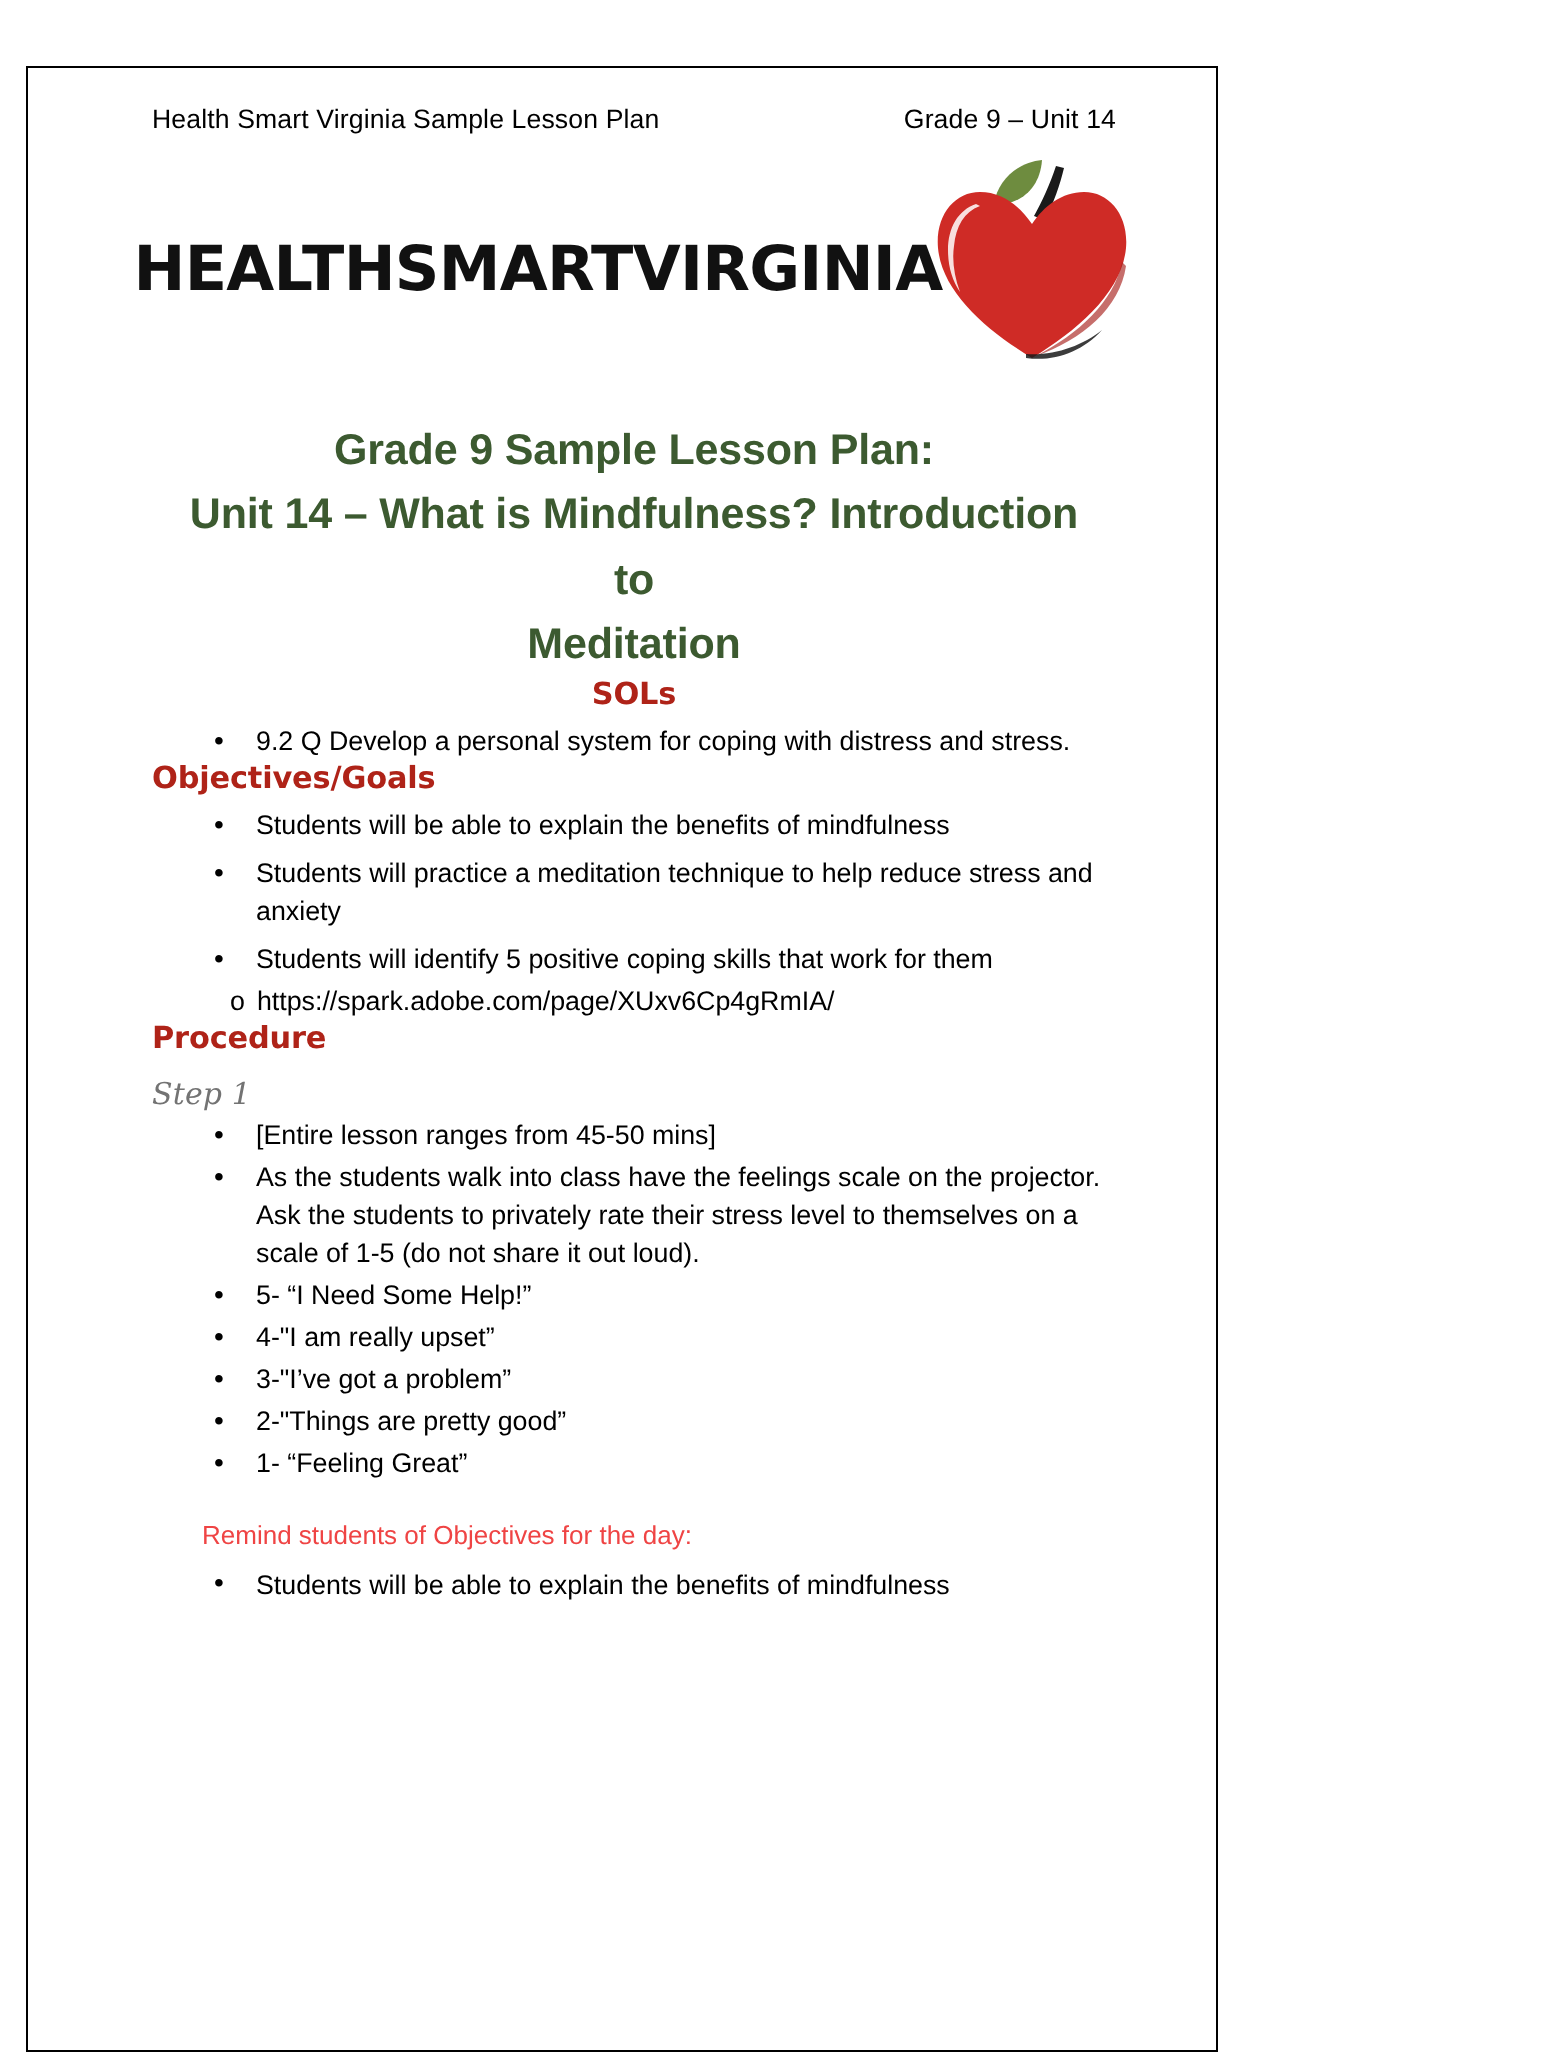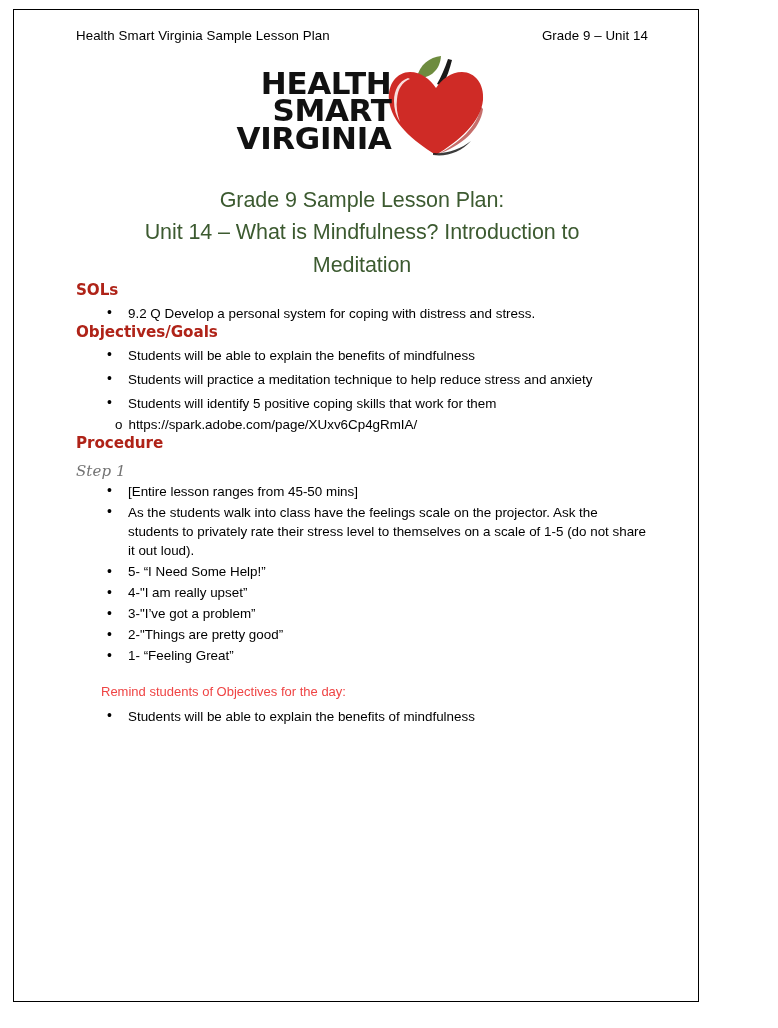--- a/index.html
+++ b/index.html
@@ -12,22 +12,22 @@
     height: 1028px;
     position: relative;
     font-family: "Liberation Sans", sans-serif;
     -webkit-font-smoothing: antialiased;
   }
 
   
   .page {
     position: absolute;
     left: 13px;
-    top: 9px;
-    width: 686px;
+    top: 33px;
+    width: 596px;
     height: 993px;
     border: 1px solid #000000;
     box-sizing: border-box;
     background: #ffffff;
     overflow: hidden;
   }
   .page-inner {
     position: absolute;
     left: 0; top: 0; right: 0; bottom: 0;
     padding: 18px 50px 0 62px;
@@ -51,62 +51,62 @@
     display: flex;
     justify-content: center;
   }
   .logo {
     display: flex;
     align-items: center;
     gap: 0px;
   }
   .logo-words {
     display: flex;
-    flex-direction: column;
+    flex-direction: row;
     line-height: 0.88;
     font-weight: bold;
     font-size: 31px;
     letter-spacing: -0.012em;
     color: #111111;
     font-family: "DejaVu Sans", sans-serif;
-    text-align: right;
+    text-align: center;
     padding-bottom: 2px;
     z-index: 2;
   }
   .logo-words span { display: block; }
   .logo-mark {
     margin-left: -6px;
     margin-top: -6px;
     flex: 0 0 auto;
   }
 
   
   .doc-title {
     margin-top: 17px;
     text-align: center;
     color: #3c5a30;
-    font-weight: normal;
+    font-weight: bold;
     font-size: 21.5px;
     line-height: 1.5;
     letter-spacing: -0.004em;
     padding: 0 8px;
   }
   .doc-title .t-line { display: block; }
 
   
   h2.section-h {
     color: #af2318;
     font-size: 15.2px;
     font-weight: bold;
     margin: 0;
     padding: 0;
     letter-spacing: -0.005em;
     font-family: "DejaVu Sans", sans-serif;
   }
-  .sec-sols       { margin-top: 18px; }
+  .sec-sols       { margin-top: 18px; text-align: center; }
   .sec-objectives { margin-top: 26px; }
   .sec-materials  { margin-top: 28px; }
   .sec-procedure  { margin-top: 24px; }
 
   .step-label {
     color: #737373;
     font-style: italic;
     font-size: 15px;
     margin-top: 10px;
     font-family: "DejaVu Serif", serif;

